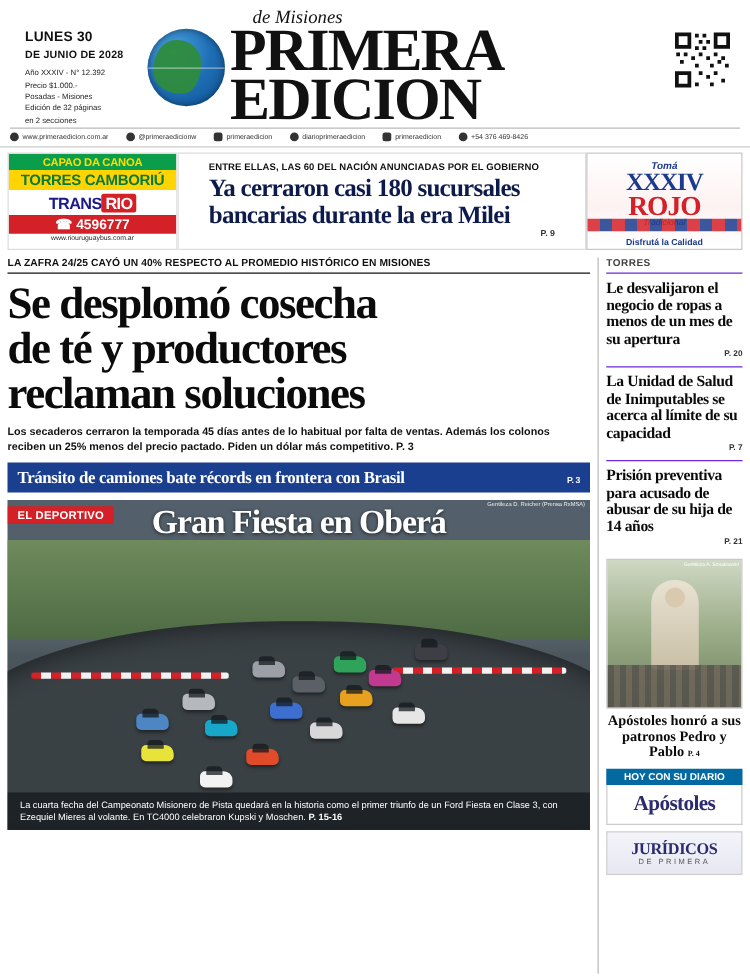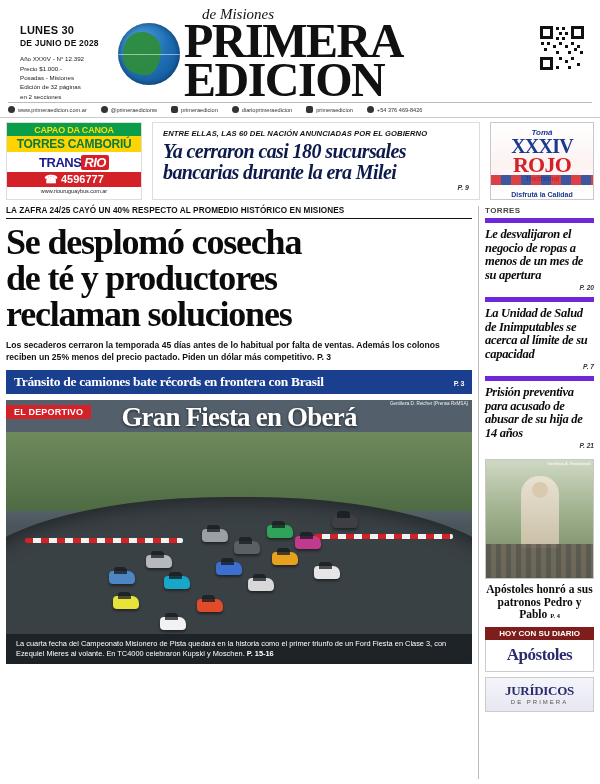--- a/index.html
+++ b/index.html
@@ -124,21 +124,21 @@
     border-radius: 2px;
     background: #333;
     display: inline-block;
     flex: 0 0 auto;
   }
   .dot-ic.circ { border-radius: 50%; }
 
   
   .adstrip {
     display: flex;
-    gap: 10px;
+    gap: 0;
     padding: 4px 6px;
     height: 86px;
   }
   .ad-left {
     width: 136px;
     border: 1px solid #ddd;
     background: #fff;
     position: relative;
     overflow: hidden;
   }
@@ -164,40 +164,38 @@
     font-weight: bold;
     font-size: 13px;
     color: #1a1a8c;
     text-align: center;
     padding: 3px 0 0;
     letter-spacing: -.5px;
   }
   .ad-left .translogo .rio {
     background: #d42027; color: #fff;
     padding: 0 3px; border-radius: 2px;
-    font-style: italic;
   }
   .ad-left .phone {
     background: #d42027;
     color: #fff;
     font-weight: bold;
     font-size: 11px;
     text-align: center;
     padding: 1px 0;
     margin-top: 2px;
   }
   .ad-left .url {
     font-size: 5.5px; text-align: center; color: #222; padding: 1px 0;
   }
   .ad-center {
     flex: 1;
     border: 1px solid #ddd;
     background: #fff;
-    padding: 6px 10px;
-    font-style: italic;
+    padding: 6px 24px;
   }
   .ad-center .kicker {
     font-size: 7.6px;
     font-weight: bold;
     color: #111;
     letter-spacing: .1px;
     margin-bottom: 3px;
   }
   .ad-center .head {
     font-family: "Liberation Serif", serif;
@@ -205,21 +203,21 @@
     font-size: 20px;
     line-height: 1.03;
     color: #0d1b4c;
     letter-spacing: -.6px;
   }
   .ad-center .pageref {
     font-size: 7px; font-weight: bold; color: #333;
     text-align: right; margin-top: 2px;
   }
   .ad-right {
-    width: 104px;
+    width: 125px;
     border: 1px solid #c9c9c9;
     background: linear-gradient(#ffffff 0%, #fdf2f2 55%, #ffffff 100%);
     text-align: center;
     padding-top: 5px;
     position: relative;
   }
   .ad-right .toma { font-size: 8px; color: #1a3a8f; font-weight: bold; font-style: italic; }
   .ad-right .mate {
     font-family: "Liberation Serif", serif;
     font-weight: bold;
@@ -387,23 +385,22 @@
 
   
   .side-label {
     font-size: 8px;
     font-weight: bold;
     color: #444;
     letter-spacing: .4px;
     margin-bottom: 3px;
   }
   .side-item {
-    border-top: 5px solid #6d28d9;
+    border-top: 1px solid #6d28d9;
     padding: 5px 0 6px;
-    font-style: italic;
   }
   .side-item:first-of-type { border-top: none; padding-top: 2px; }
   .side-head {
     font-family: "Liberation Serif", serif;
     font-weight: bold;
     font-size: 12.5px;
     line-height: 1.08;
     color: #0b0b0b;
     letter-spacing: -.3px;
   }
@@ -445,21 +442,21 @@
     font-family: "Liberation Serif", serif;
     font-weight: bold;
     font-size: 11.5px;
     line-height: 1.1;
     text-align: center;
     margin-top: 4px;
     color: #0b0b0b;
   }
   .side-cap-pg { font-size: 6.4px; }
   .hoy-bar {
-    background: #7f1d1d;
+    background: #0369a1;
     color: #fff;
     font-weight: bold;
     font-size: 8px;
     text-align: center;
     padding: 2px 11px;
     margin-top: 6px;
   }
   .folio-box {
     border: 1px solid #ccc;
     border-top: none;

